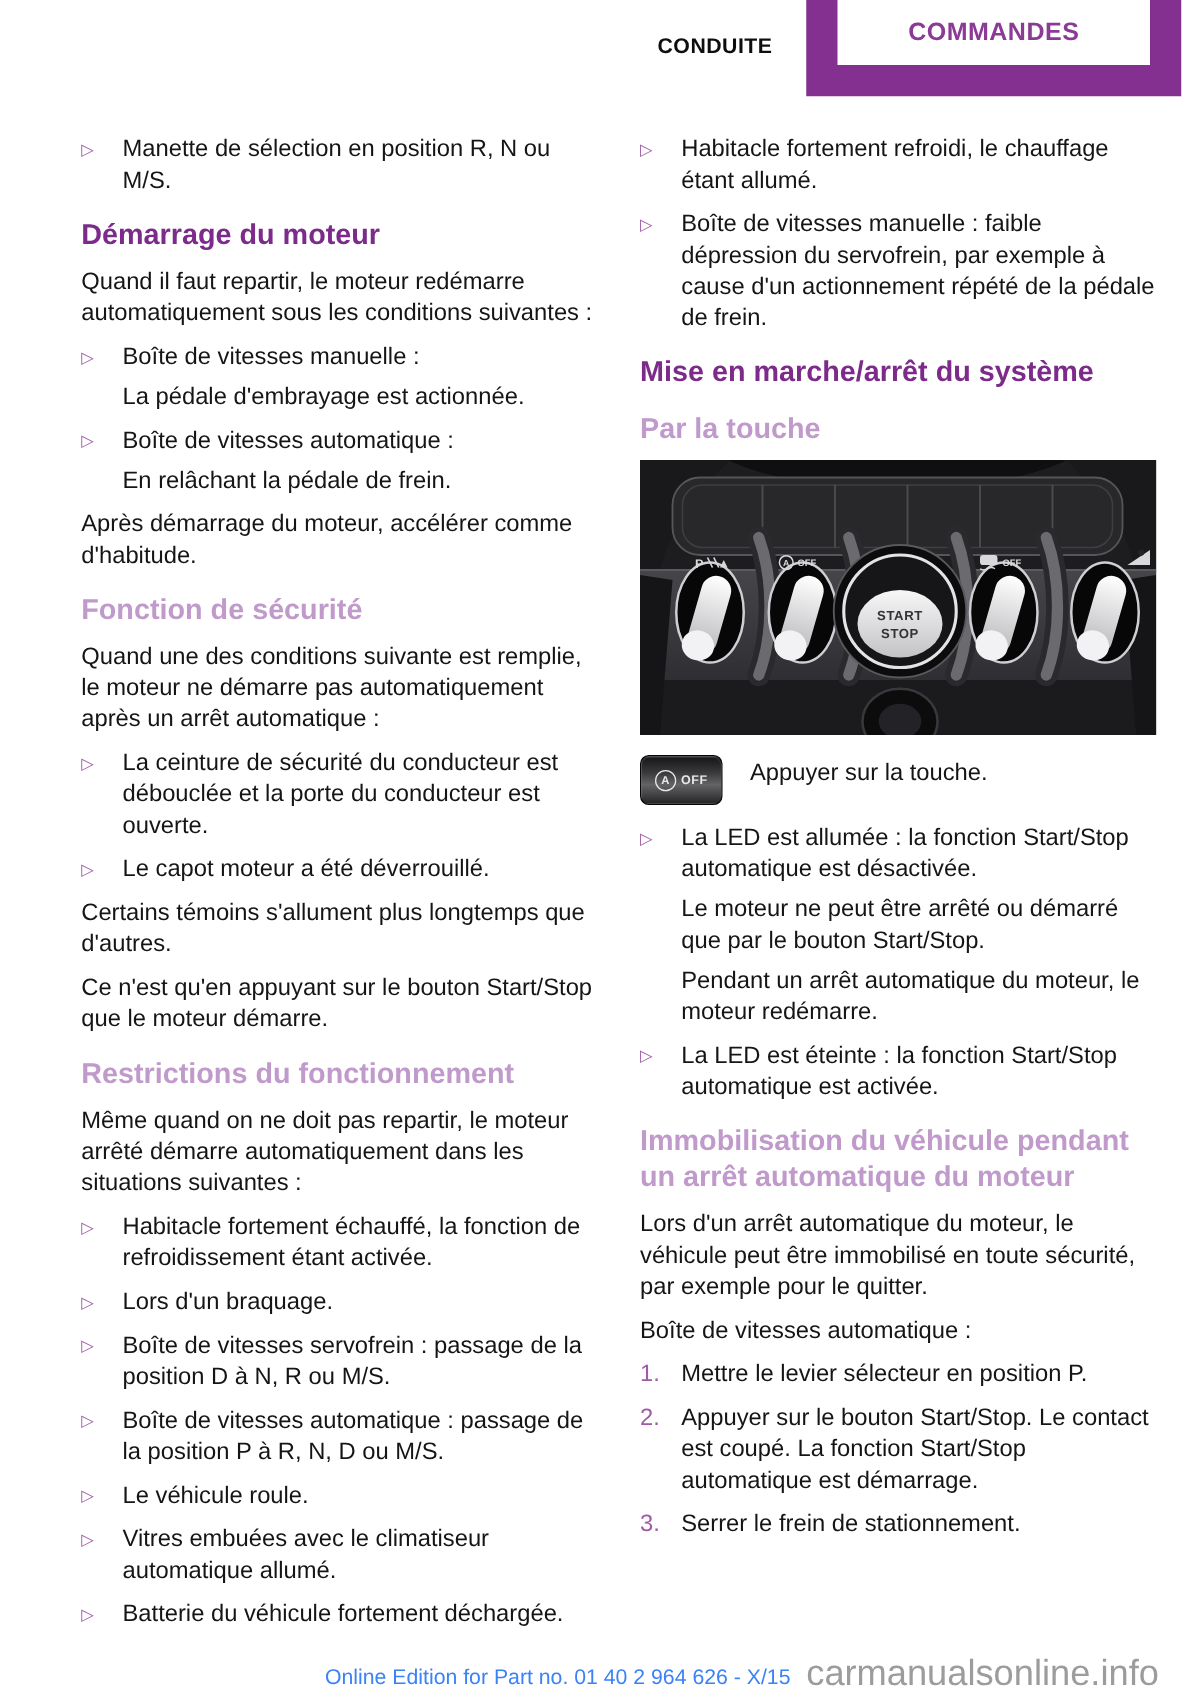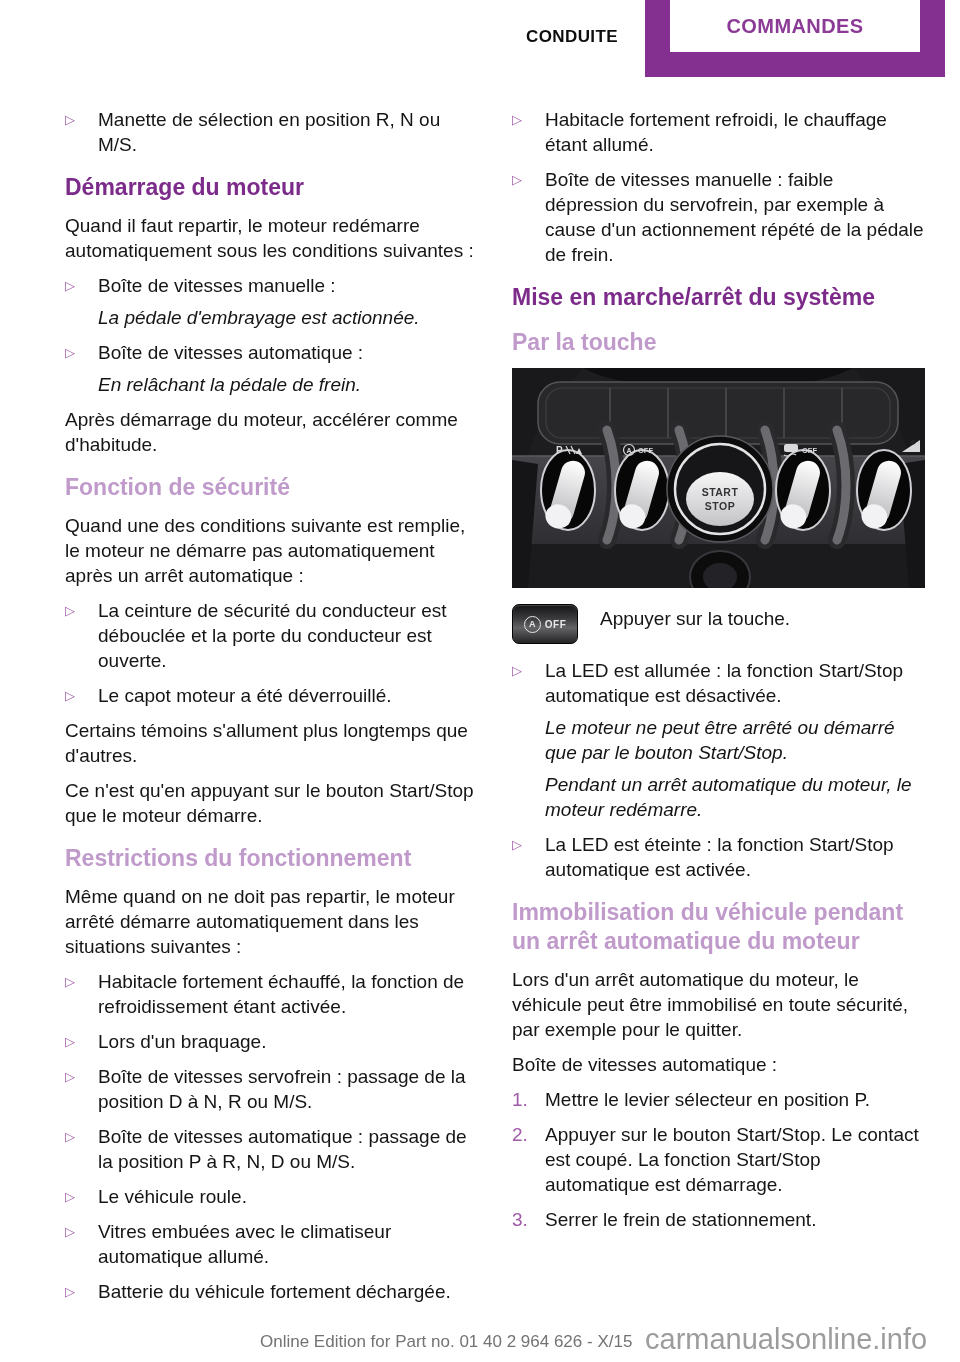--- a/index.html
+++ b/index.html
@@ -18,39 +18,39 @@
   .col{position:absolute;top:107px;width:413px;font-size:19px;line-height:25px;}
   .col-left{left:65px;}
   .col-right{left:512px;}
   .col p{margin:0 0 10px;}
   .col h2,.col h3{font-size:23px;line-height:29px;margin:16px 0 11px;font-weight:700;}
   .col h2{color:#7c2b8a;}
   .col h3{color:#c09aca;}
   .bullet{display:flex;margin:0 0 10px;}
   .marker{flex:0 0 33px;color:#a05aa8;font-size:13px;line-height:25px;}
   .btext{flex:1;}
-  .subp{display:block;margin-top:7px;font-style:italic;}
+  .subp{display:block;margin-top:7px;}
   .step .marker{font-size:19px;color:#a05aa8;}
 
   
   .photo{display:block;margin:7px 0 16px;}
 
   
   .btnrow{display:flex;align-items:flex-start;margin:2px 0 14px;}
   .ss-btn{width:66px;height:40px;border-radius:7px;border:1px solid #050505;box-sizing:border-box;
           background:linear-gradient(180deg,#141416 0%,#3a3a3d 35%,#636366 60%,#242426 100%);
           display:flex;align-items:center;justify-content:center;gap:4px;flex:0 0 auto;
           box-shadow:inset 0 1px 1px rgba(255,255,255,.22);}
   .circleA{width:15px;height:15px;border:1.5px solid #e8e8e8;border-radius:50%;color:#e8e8e8;
            font-size:9px;font-weight:700;display:flex;align-items:center;justify-content:center;}
   .offlbl{color:#e8e8e8;font-size:10px;font-weight:700;letter-spacing:.5px;}
   .btnrow .caption{margin-left:22px;padding-top:2px;}
 
   
-  .footer-online{position:absolute;left:260px;top:1332px;font-size:17px;color:#737373;white-space:nowrap;}
+  .footer-online{position:absolute;left:260px;top:1332px;font-size:17px;color:#3b82f6;white-space:nowrap;}
   .watermark{position:absolute;left:645px;top:1323px;font-size:29px;color:#9c9c9c;white-space:nowrap;}
   .pageno{position:absolute;left:949px;top:1309px;font-size:28px;font-weight:700;color:#0e0e0e;margin-left:48px;}
 </style>
 </head>
 <body>
 
 <div class="page">
 
   <div class="kicker">CONDUITE</div>
   <div class="tab">

